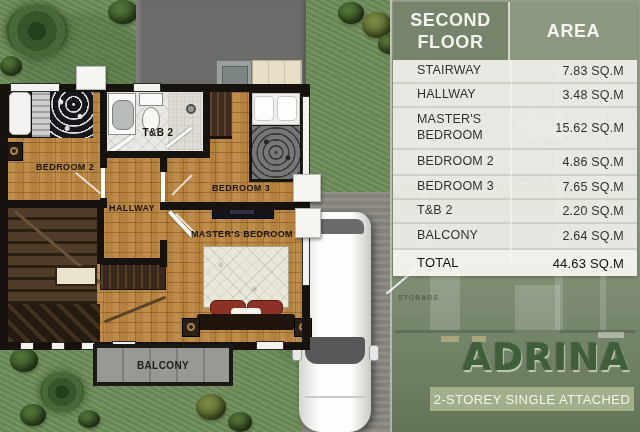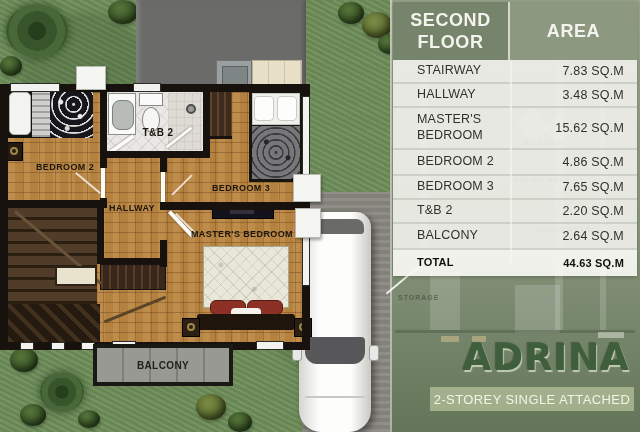--- a/index.html
+++ b/index.html
@@ -55,21 +55,21 @@
     box-shadow:0 1px 4px rgba(0,0,0,.25);}
   .thead{display:flex;height:58px;}
   .th{display:flex;align-items:center;justify-content:center;text-align:center;
       color:#f3f4ed;font-weight:700;font-size:18px;letter-spacing:.6px;line-height:1.25;}
   .th1{width:117px;background:#76846c;border-right:2px solid rgba(235,238,228,.8);box-sizing:border-box;}
   .th2{flex:1;background:#8d9881;}
   .row{display:flex;background:rgba(243,242,238,.88);border-top:2px solid rgba(198,203,192,.8);
        align-items:center;color:#32302c;font-size:12.5px;letter-spacing:.2px;}
   .row .nm{width:117px;padding-left:24px;box-sizing:border-box;line-height:1.25;}
   .row .vl{flex:1;text-align:right;padding-right:13px;}
-  .row.total{background:rgba(247,246,242,.94);font-weight:700;color:#0f0f0d;font-size:11px;}
+  .row.total{background:rgba(247,246,242,.94);font-weight:400;color:#0f0f0d;font-size:13px;}
   .vline{left:510px;top:60px;width:2px;height:204px;background:rgba(248,249,243,.55);}
   .brand{color:#3f5e3b;font-weight:700;font-size:37px;letter-spacing:1px;
     font-family:"DejaVu Sans",sans-serif;
     text-shadow:1px 2px 1px rgba(238,243,226,.65), -1px -1px 1px rgba(25,45,20,.45);}
   .subbar{left:430px;top:387px;width:204px;height:24px;background:rgba(176,189,151,.8);
     display:flex;align-items:center;justify-content:center;color:#f1f5e5;font-size:13px;letter-spacing:.4px;}
   
   .car{left:299px;top:212px;width:72px;height:220px;background:linear-gradient(90deg,#d5d5d1,#fdfdfc 28%,#fdfdfc 72%,#c9c9c4);
     border-radius:15px 15px 22px 22px;box-shadow:3px 3px 7px rgba(0,0,0,.45);}
 </style>

